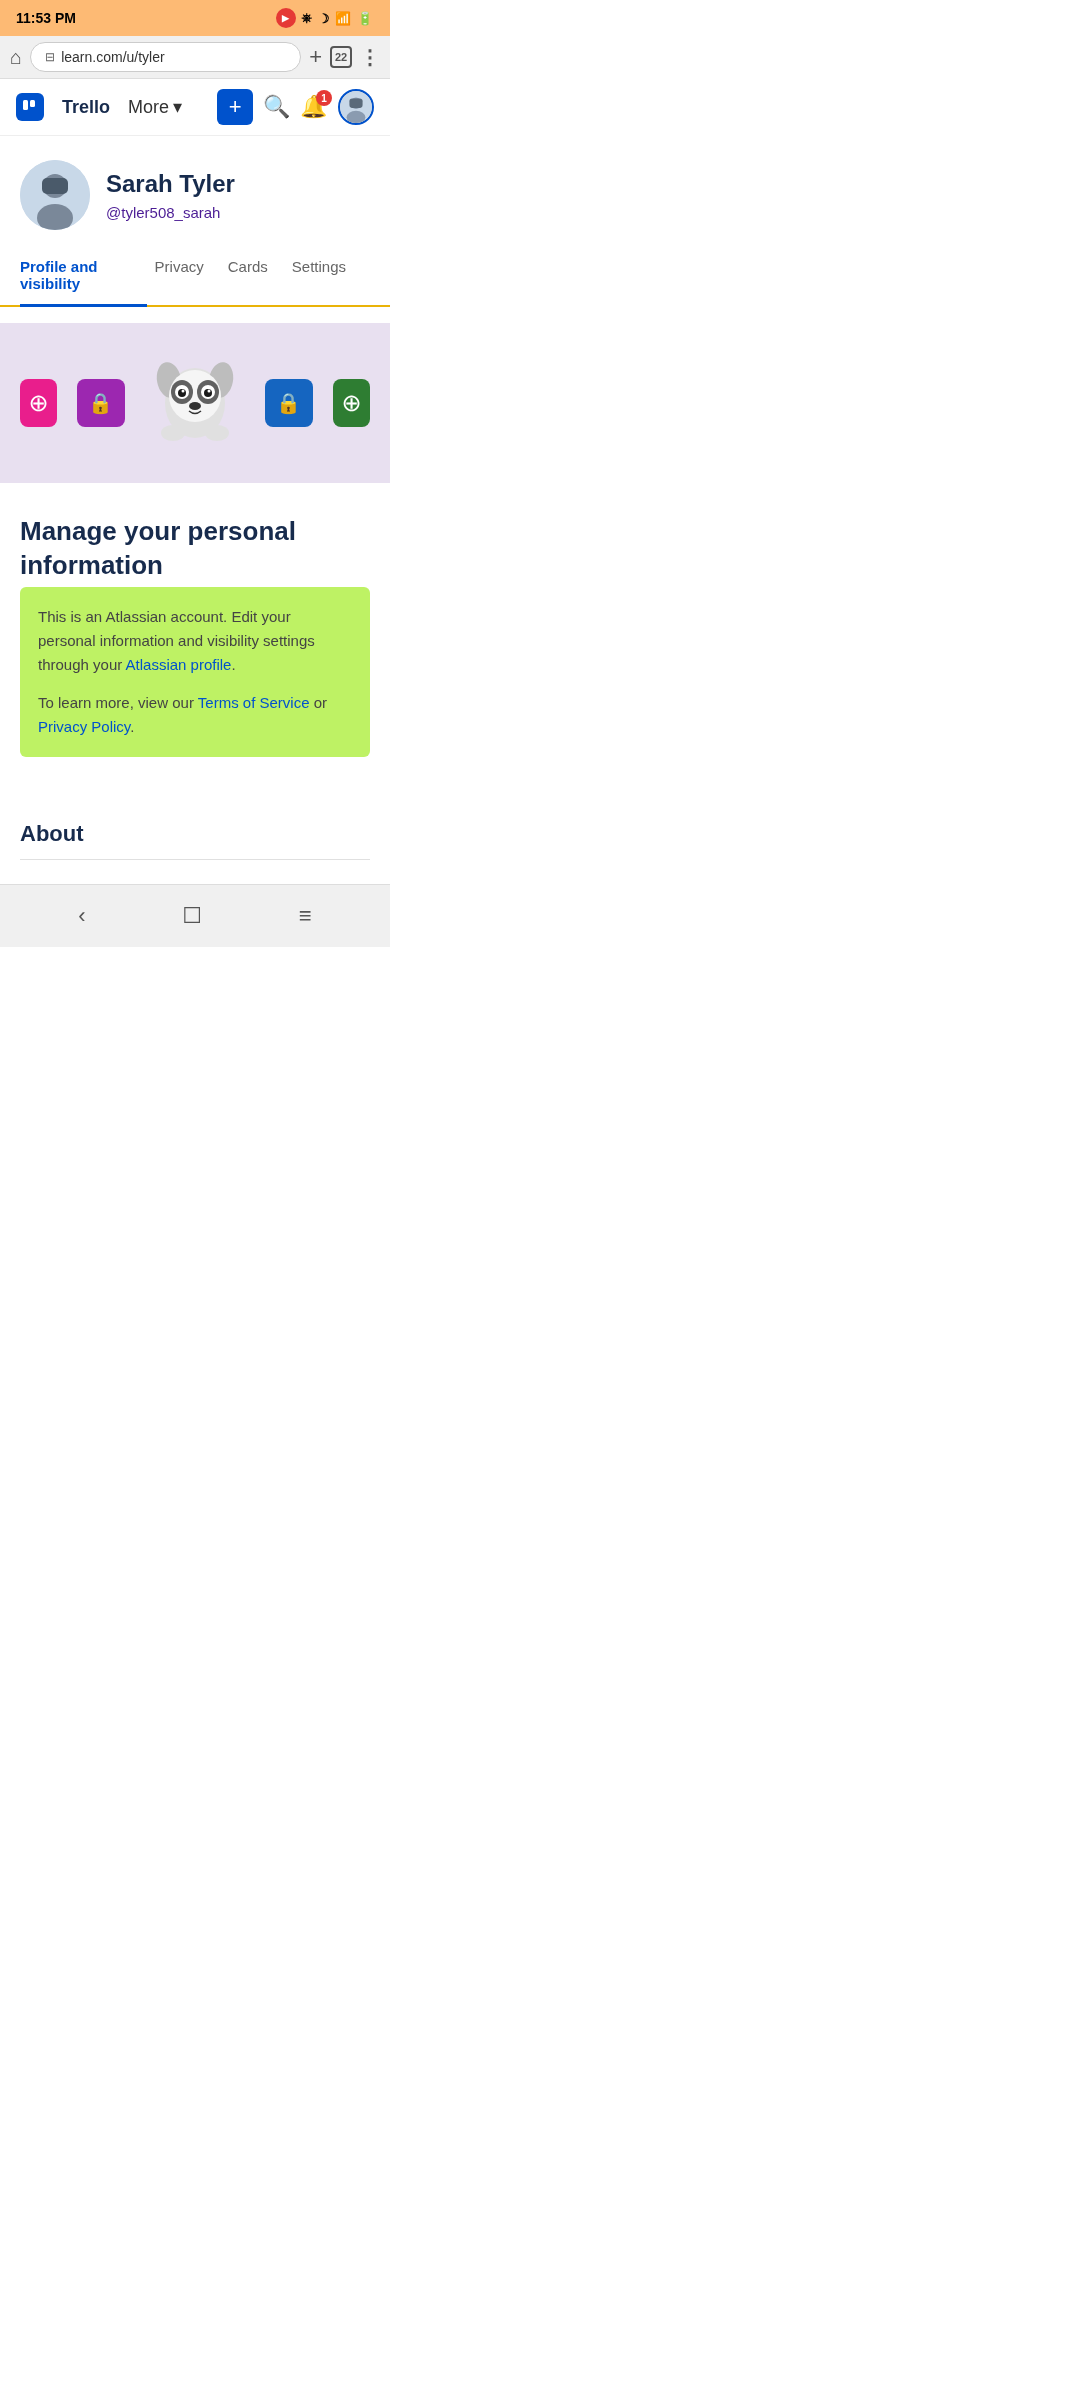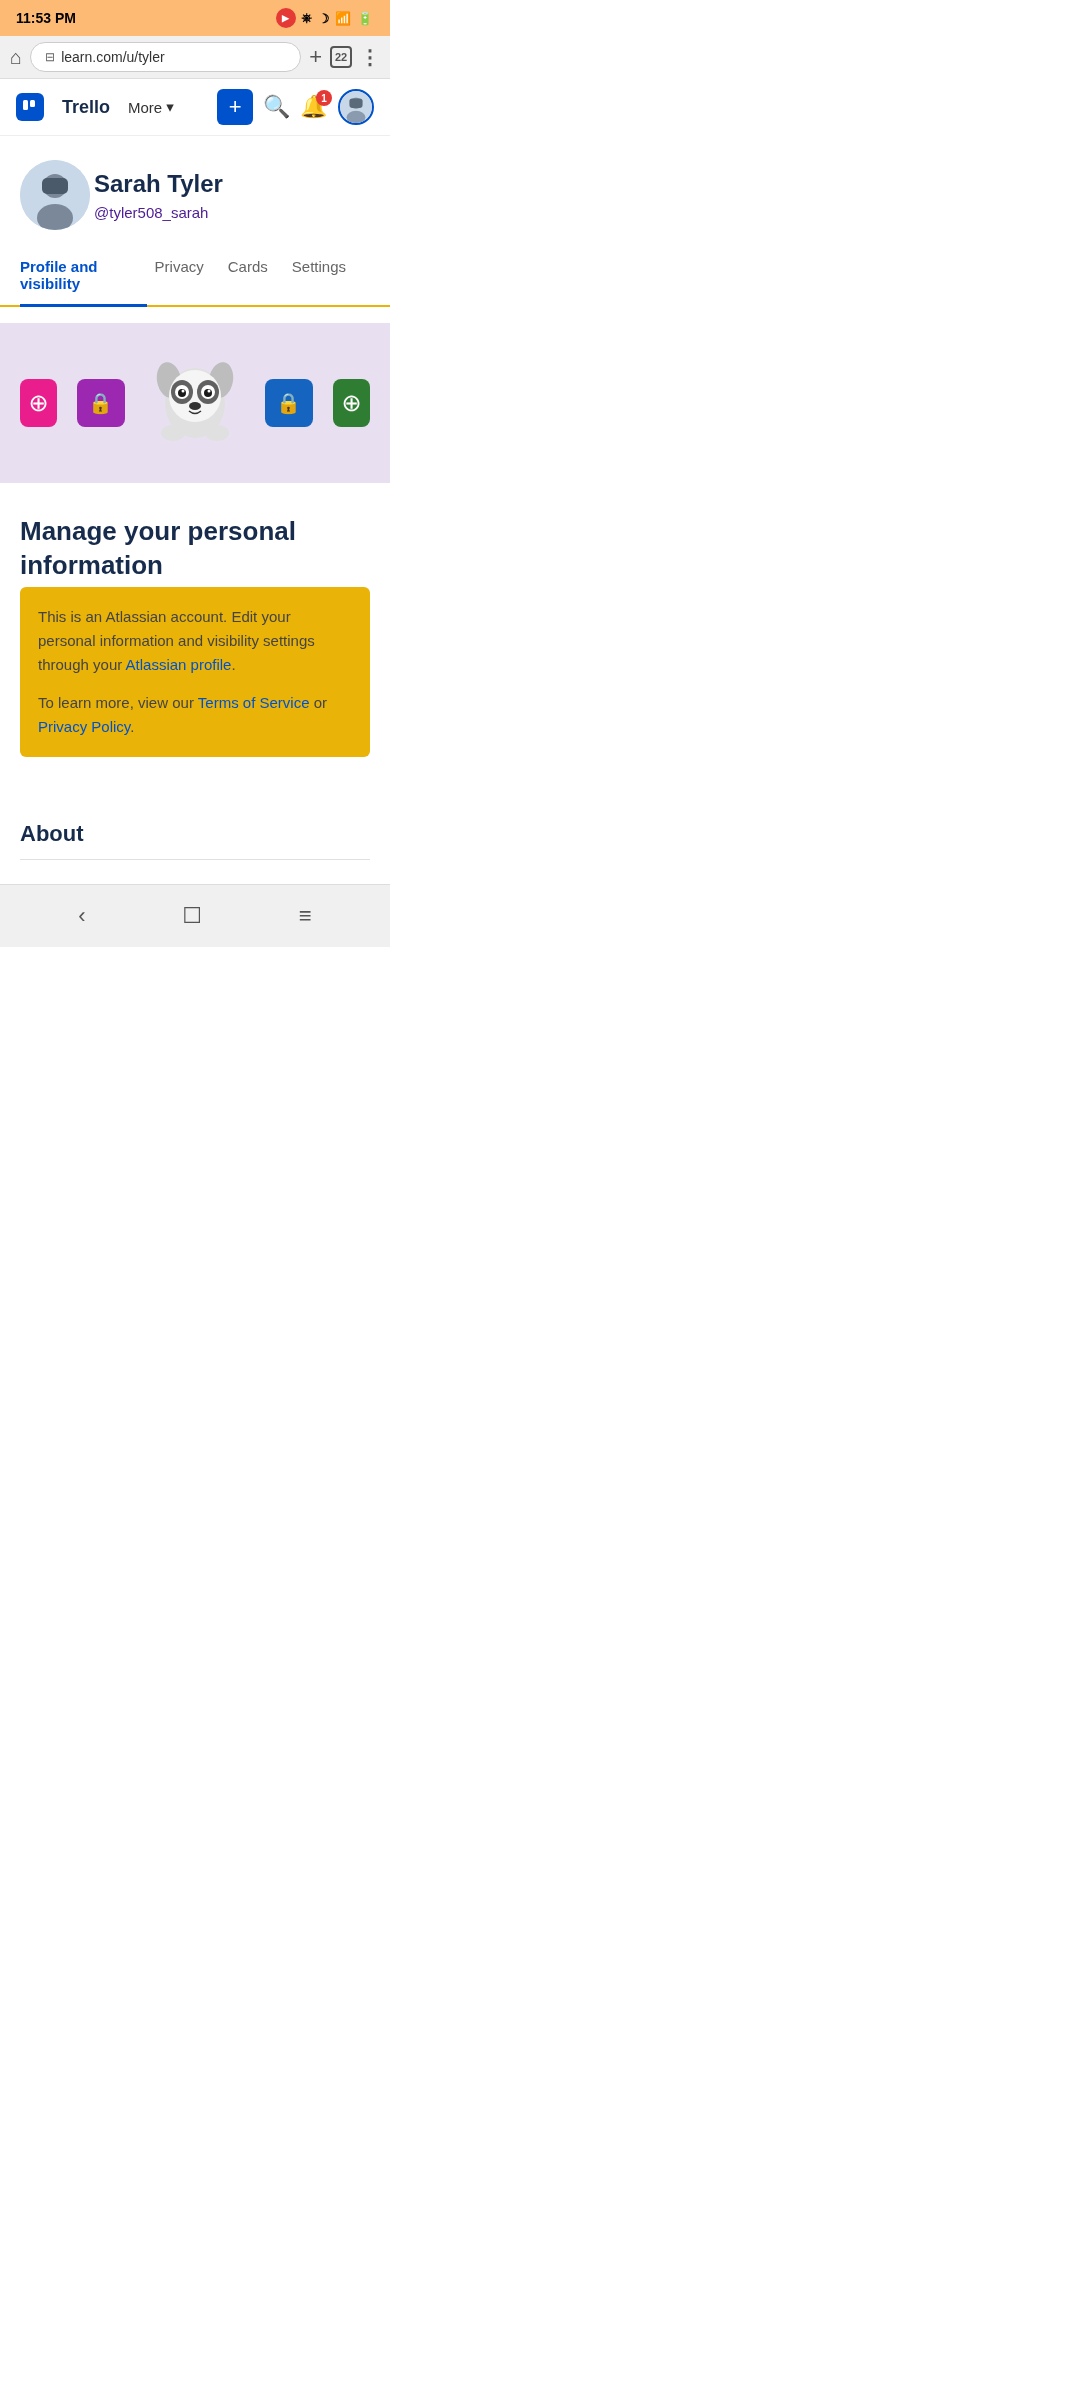--- a/index.html
+++ b/index.html
@@ -113,21 +113,21 @@
       display: flex;
       align-items: center;
       justify-content: center;
       font-size: 14px;
       font-weight: 900;
     }
     .nav-more {
       display: flex;
       align-items: center;
       gap: 4px;
-      font-size: 15px;
+      font-size: 18px;
       color: #333;
       margin-left: 8px;
     }
     .nav-spacer { flex: 1; }
     .nav-add-btn {
       background: #0052cc;
       color: white;
       border: none;
       border-radius: 6px;
       width: 36px;
@@ -170,21 +170,21 @@
       align-items: center;
       justify-content: center;
       border: 2px solid #0052cc;
     }
 
     
     .profile-section {
       padding: 24px 20px 16px;
       display: flex;
       align-items: center;
-      gap: 4px;
+      gap: 16px;
     }
     .profile-avatar {
       width: 70px;
       height: 70px;
       border-radius: 50%;
       background: #c8d8e8;
       overflow: hidden;
       display: flex;
       align-items: center;
       justify-content: center;
@@ -273,21 +273,21 @@
 
     .manage-title {
       font-size: 26px;
       font-weight: 800;
       color: #172b4d;
       line-height: 1.3;
       margin-bottom: 4px;
     }
 
     .info-box {
-      background: #eab308;
+      background: #bef264;
       border-radius: 6px;
       padding: 18px;
       margin-bottom: 24px;
     }
     .info-text {
       font-size: 15px;
       color: #444;
       line-height: 1.6;
       margin-bottom: 14px;
     }

